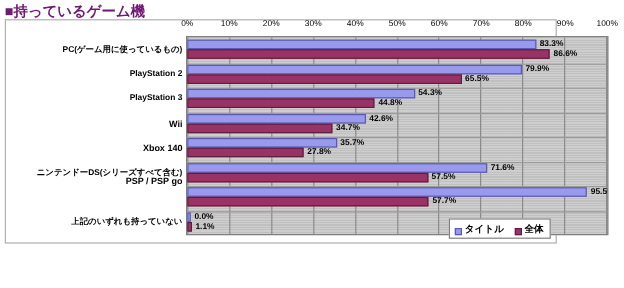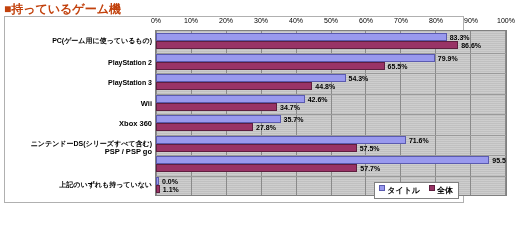--- a/index.html
+++ b/index.html
@@ -7,21 +7,21 @@
     width:520px;height:206px;
     font-family:"Liberation Sans","DejaVu Sans",sans-serif;
     -webkit-font-smoothing:none;
     overflow:hidden;
   }
   #page{position:relative;width:520px;height:206px;background:#fff;}
 
   
   .title{
     position:absolute;left:4px;top:1px;
-    font-size:12px;font-weight:bold;color:#c2410c;
+    font-size:12px;font-weight:bold;color:#701a75;
     letter-spacing:0px;white-space:nowrap;
   }
 
   
   .frame{
     position:absolute;left:4px;top:16px;
     width:460px;height:187px;
     background:#ffffff;
     border:1px solid #b0b0b0;
     box-sizing:border-box;
@@ -104,21 +104,21 @@
   
   .legend{
     position:absolute;
     right:4px;bottom:3px;
     background:#ffffff;
     border:1px solid #808080;
     padding:2px 5px 2px 4px;
     display:flex;align-items:center;gap:9px;
     font-size:8px;font-weight:bold;color:#000;
   }
-  .legend .item{display:flex;align-items:flex-start;gap:2px;white-space:nowrap;}
+  .legend .item{display:flex;align-items:flex-end;gap:2px;white-space:nowrap;}
   .swatch{
     width:6px;height:6px;display:inline-block;
     border:1px solid #555;box-sizing:border-box;
   }
   .swatch.title-series{background:#9999ee;border-color:#5a5ab0;}
   .swatch.total-series{background:#993366;border-color:#5e1f3f;}
 </style>
 </head>
 <body>
 
@@ -140,21 +140,21 @@
         <div class="xtick" style="left: 431px;">80%</div>
         <div class="xtick" style="left: 466px;">90%</div>
         <div class="xtick" style="left: 501px;">100%</div>
       </div>
 
     <div class="catcol" id="catcol">
         <div class="catlabel small" style="top: 11.25px;">PC(ゲーム用に使っているもの)</div>
         <div class="catlabel small" style="top: 31.75px;">PlayStation 2</div>
         <div class="catlabel small" style="top: 52.25px;">PlayStation 3</div>
         <div class="catlabel" style="top: 72.75px;">Wii</div>
-        <div class="catlabel" style="top: 93.25px;">Xbox 360</div>
+        <div class="catlabel" style="top: 93.25px;">Xbox 140</div>
         <div class="catlabel small" style="top: 113.75px;">ニンテンドーDS(シリーズすべて含む)</div>
         <div class="catlabel" style="top: 121px;">PSP / PSP go</div>
         <div class="catlabel small" style="top: 154.75px;">上記のいずれも持っていない</div>
       </div>
 
     <div class="plot" id="plot">
         <div class="vgrid" style="left: 0px;"></div>
         <div class="vgrid" style="left: 35px;"></div>
         <div class="vgrid" style="left: 70px;"></div>
         <div class="vgrid" style="left: 105px;"></div>

